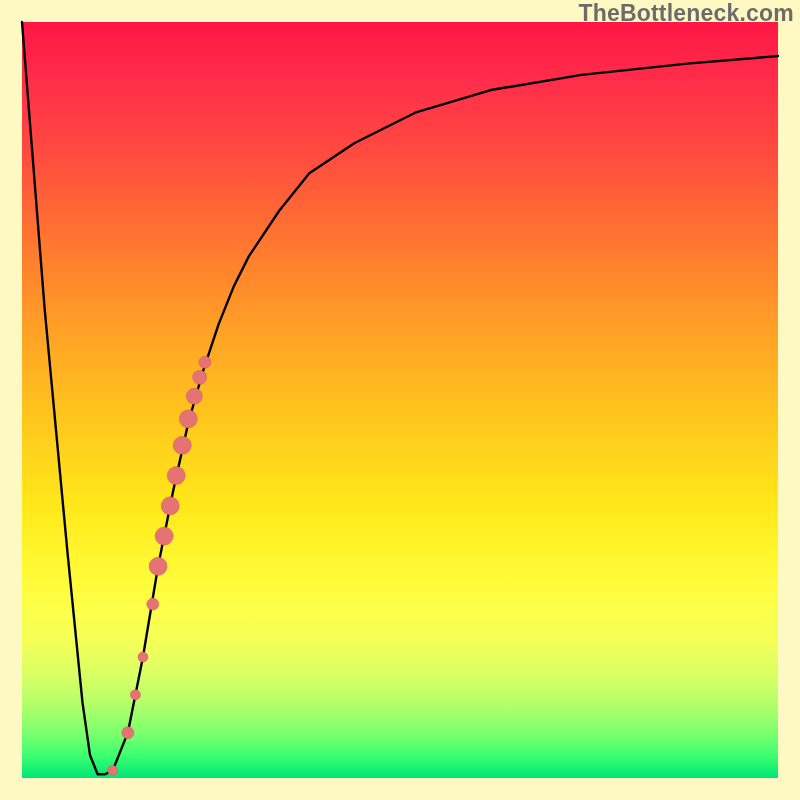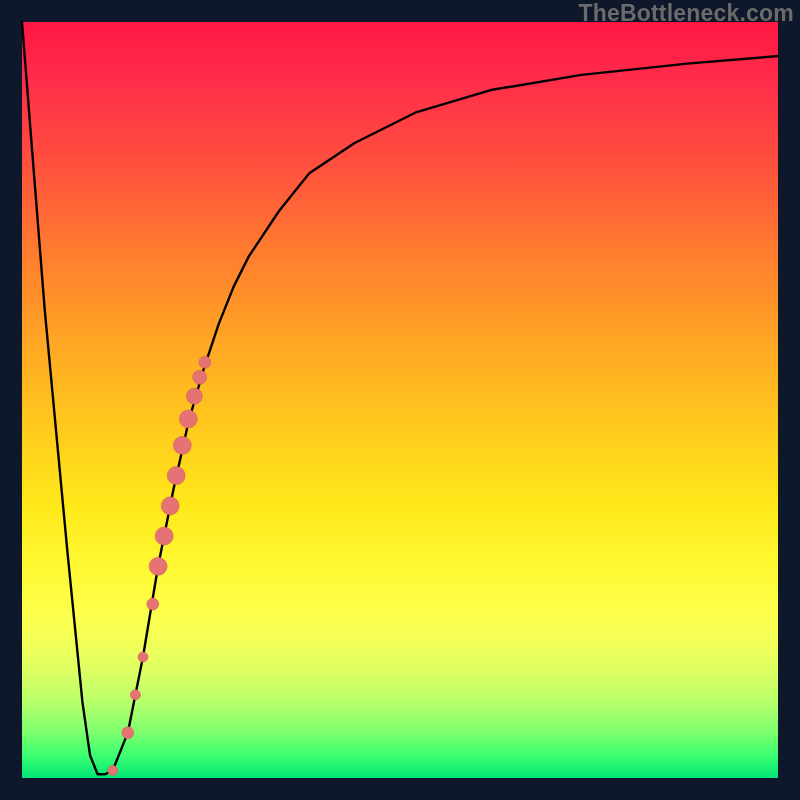--- a/index.html
+++ b/index.html
@@ -6,21 +6,21 @@
     margin: 0;
     padding: 0;
     width: 800px;
     height: 800px;
     overflow: hidden;
     background: #000;
   }
   .outer {
     width: 800px;
     height: 800px;
-    background: #0f172a;
+    background: #fef9c3;
     position: relative;
   }
   .plot {
     position: absolute;
     left: 22px;
     top: 22px;
     width: 756px;
     height: 756px;
     background: linear-gradient(to bottom,
       #ff1744 0%,

